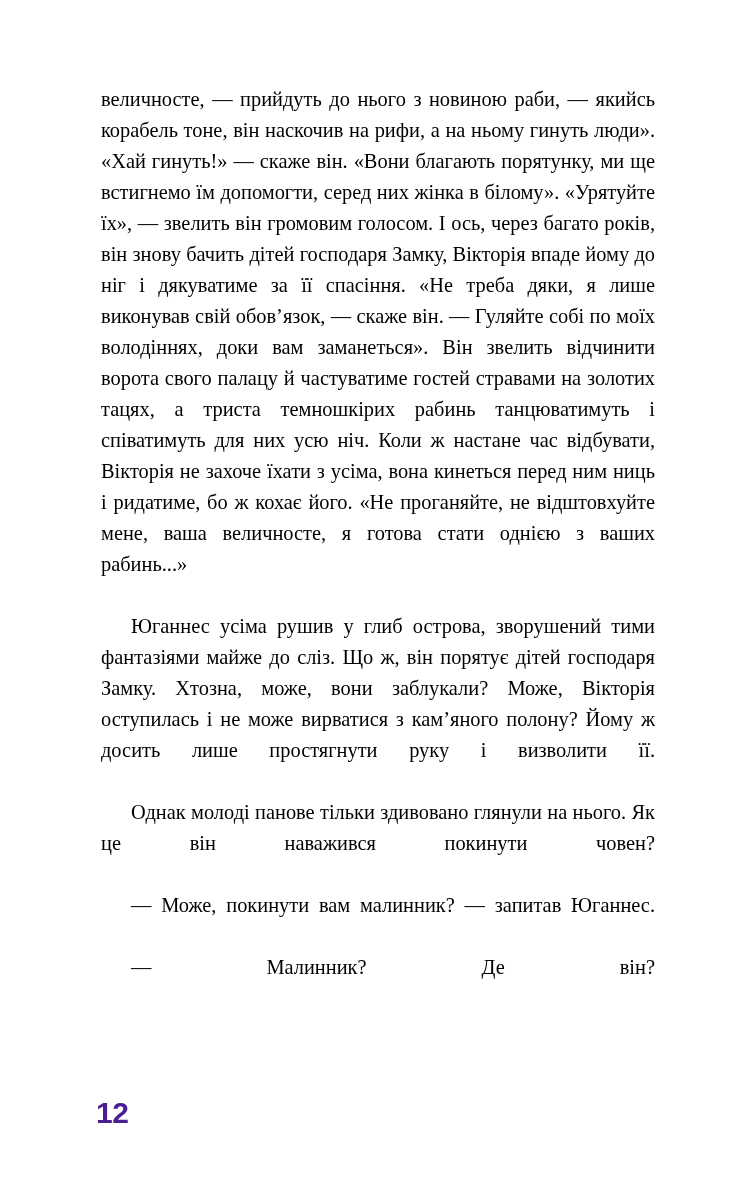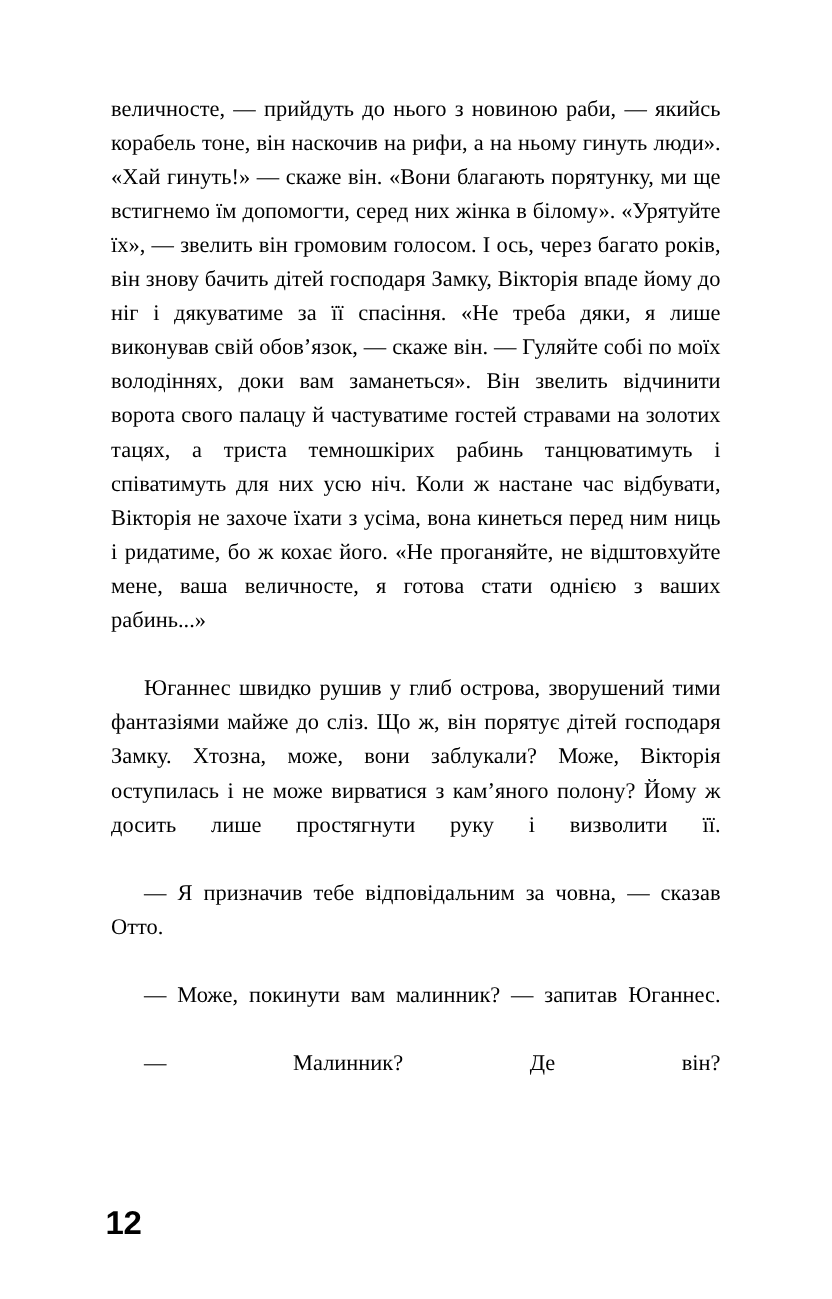--- a/index.html
+++ b/index.html
@@ -60,36 +60,36 @@
 
   .page-number {
     position: absolute;
     left: 96px;
     top: 1096px;
     font-family: "Liberation Sans", "DejaVu Sans", sans-serif;
     font-weight: bold;
     font-size: 30px;
     line-height: 34px;
     letter-spacing: -0.5px;
-    color: #000000;
+    color: #4c1d95;
   }
 </style>
 </head>
 <body>
 
 <div class="page">
 
   <div class="text-block">
 
     <p class="para continuation">величносте, — прийдуть до нього з новиною раби, — якийсь корабель тоне, він наскочив на рифи, а на ньому гинуть люди». «Хай гинуть!» — скаже він. «Вони благають порятунку, ми ще встигнемо їм допомогти, серед них жінка в білому». «Урятуйте їх», — звелить він громовим голосом. І ось, через багато років, він знову бачить дітей господаря Замку, Вікторія впаде йому до ніг і дякуватиме за її спасіння. «Не треба дяки, я лише виконував свій обов’язок, — скаже він. — Гуляйте собі по моїх володіннях, доки вам заманеться». Він звелить відчинити ворота свого палацу й частуватиме гостей стравами на золотих тацях, а триста темношкірих рабинь танцюватимуть і співатимуть для них усю ніч. Коли ж настане час відбувати, Вікторія не захоче їхати з усіма, вона кинеться перед ним ниць і ридатиме, бо ж кохає його. «Не проганяйте, не відштовхуйте мене, ваша величносте, я готова стати однією з ваших рабинь...»</p>
 
-    <p class="para indent">Юганнес швидко рушив у глиб острова, зворушений тими фантазіями майже до сліз. Що ж, він порятує дітей господаря Замку. Хтозна, може, вони заблукали? Може, Вікторія оступилась і не може вирватися з кам’яного полону? Йому ж досить лише простягнути руку і визволити її.</p>
+    <p class="para indent">Юганнес усіма рушив у глиб острова, зворушений тими фантазіями майже до сліз. Що ж, він порятує дітей господаря Замку. Хтозна, може, вони заблукали? Може, Вікторія оступилась і не може вирватися з кам’яного полону? Йому ж досить лише простягнути руку і визволити її.</p>
 
+    <p class="para indent">Однак молоді панове тільки здивовано глянули на нього. Як це він наважився покинути човен?</p>
 
-    <p class="para indent">— Я призначив тебе відповідальним за човна, — сказав Отто.</p>
 
     <p class="para indent">— Може, покинути вам малинник? — запитав Юганнес.</p>
 
 
     <p class="para indent">— Малинник? Де він?</p>
 
   </div>
 
   <div class="page-number">12</div>
 

